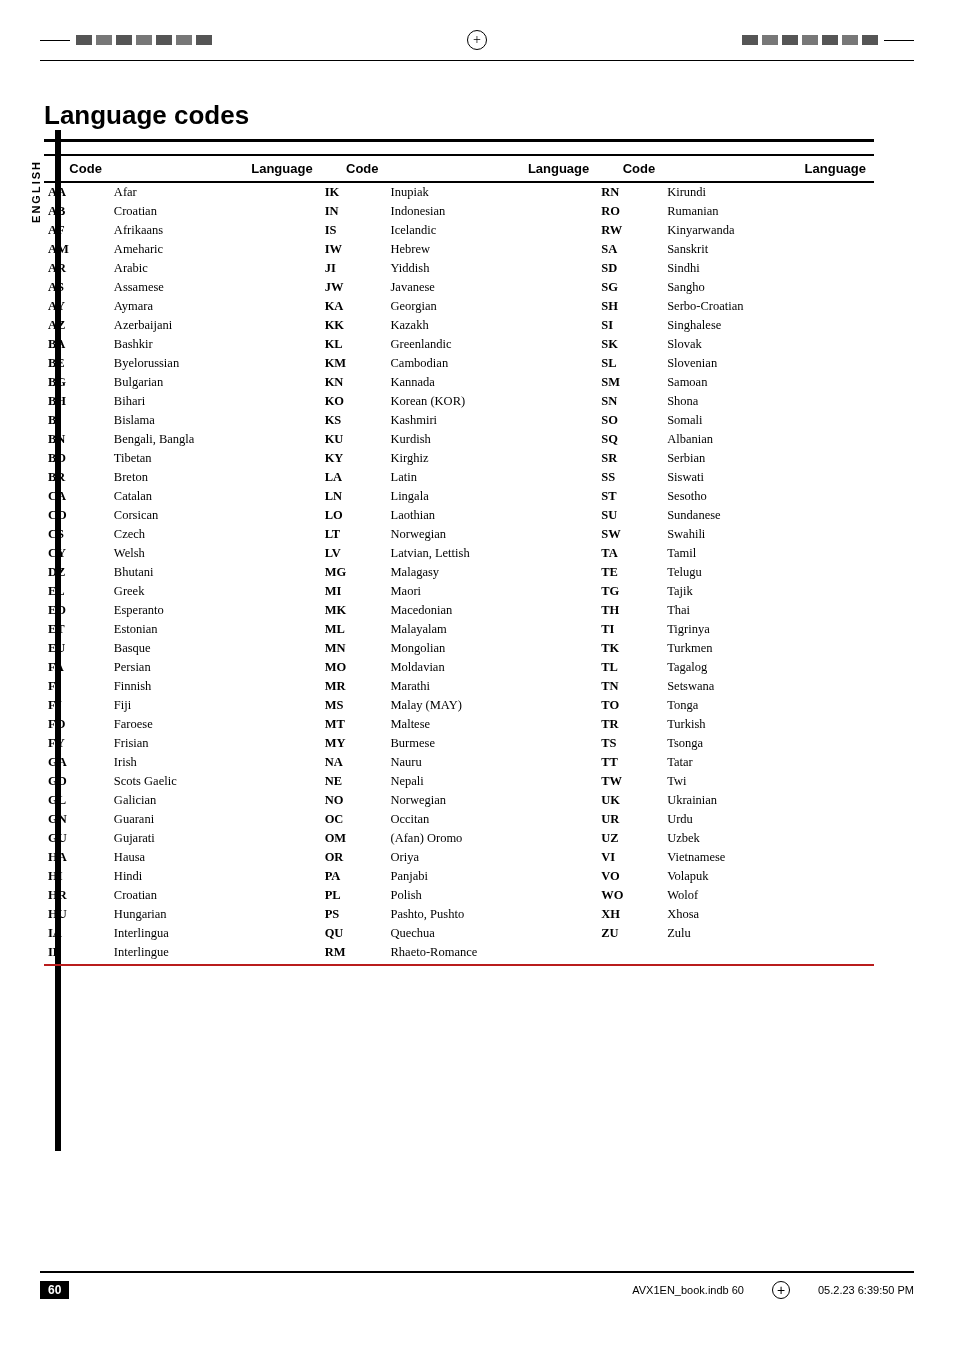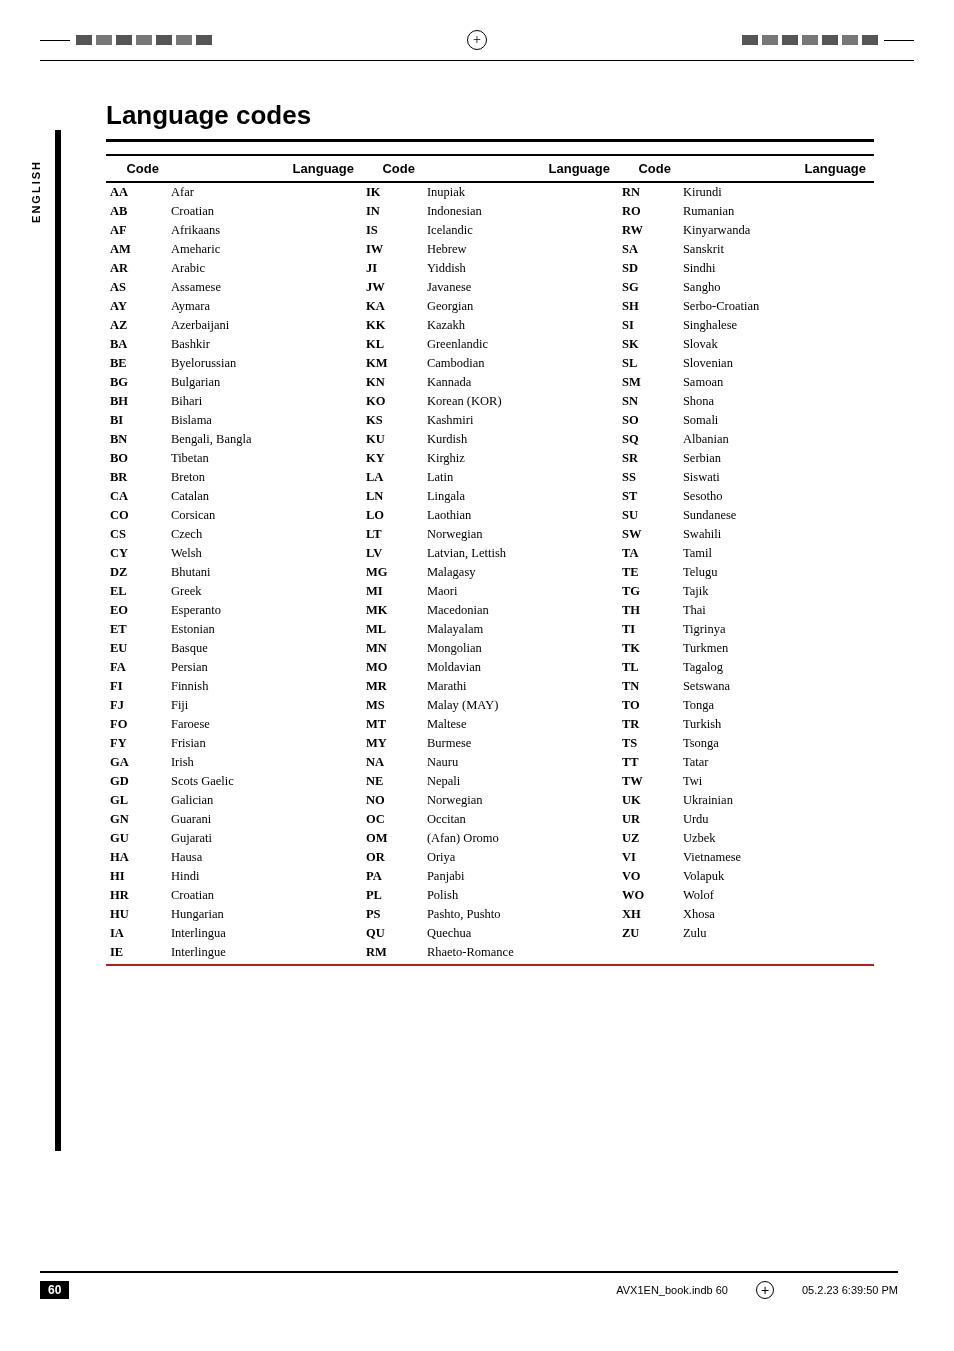--- a/index.html
+++ b/index.html
@@ -68,21 +68,21 @@
       position: absolute;
       top: 60px;
       left: 40px;
       right: 40px;
       height: 1px;
       background: #000;
     }
 
     
     .main-content {
-      padding: 20px 80px 20px 106px;
+      padding: 20px 80px 20px 44px;
       position: relative;
     }
 
     
     .sidebar-label {
       position: absolute;
       left: 30px;
       top: 160px;
       writing-mode: vertical-rl;
       transform: rotate(180deg);
@@ -150,21 +150,21 @@
 
     .col-lang {
       width: 160px;
     }
 
     
     .bottom-area {
       position: absolute;
       bottom: 0;
       left: 0;
-      right: 16px;
+      right: 0;
       height: 80px;
     }
 
     .bottom-line {
       height: 2px;
       background: #000;
       margin: 0 40px;
     }
 
     .bottom-info {

